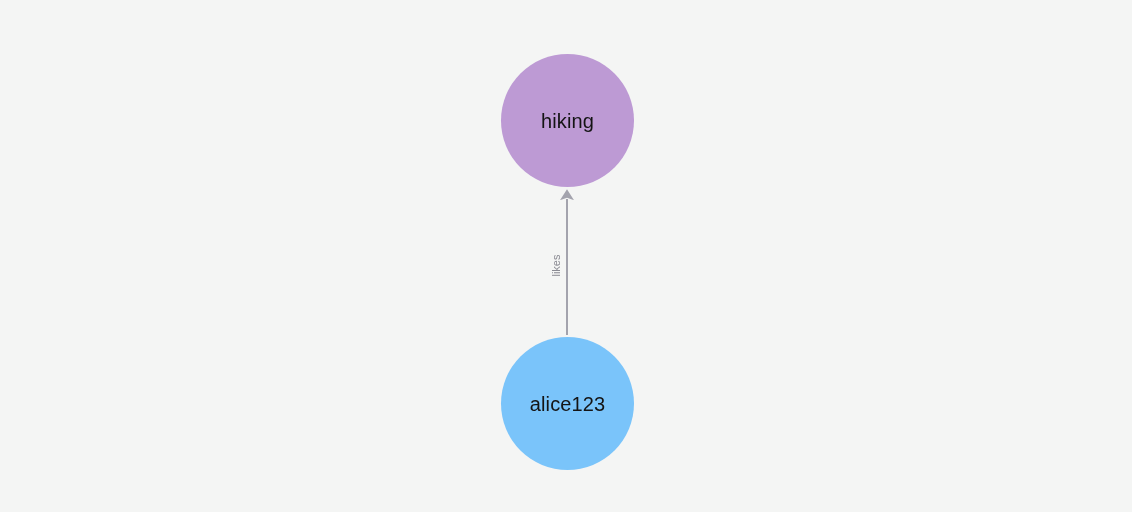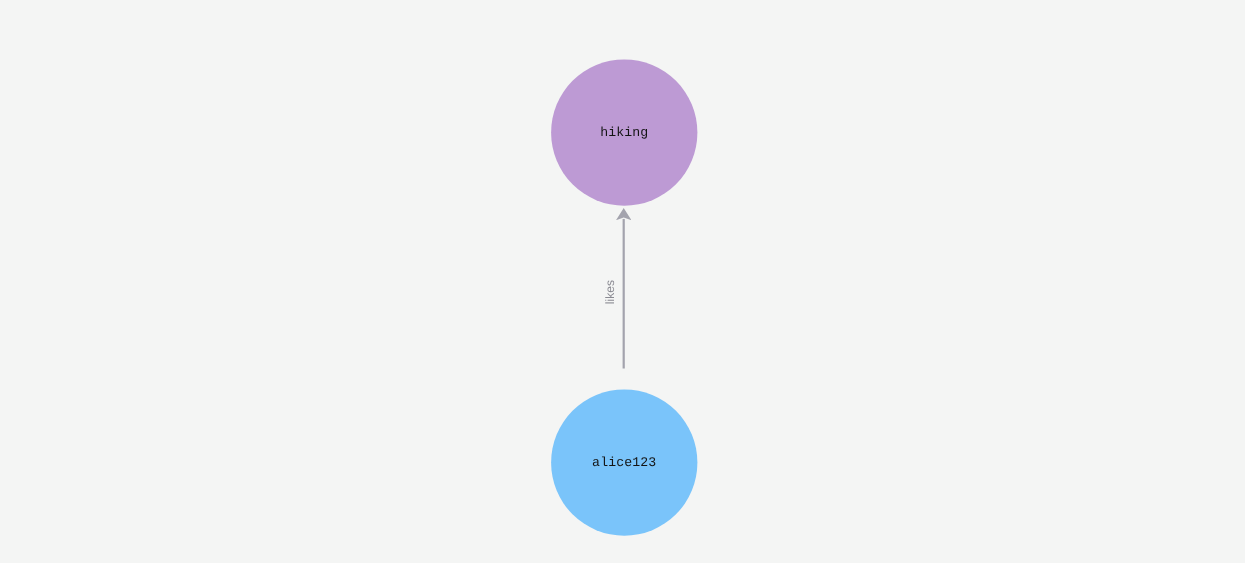--- a/index.html
+++ b/index.html
@@ -29,38 +29,38 @@
     display: block;
   }
   .node-group {
     position: absolute;
     display: flex;
     align-items: center;
     justify-content: center;
     border-radius: 50%;
   }
   .node-label {
-    font-family: Liberation Mono, monospace;
-    font-size: 12px;
+    font-family: Liberation Sans, sans-serif;
+    font-size: 20px;
     color: #141414;
     line-height: 1;
     letter-spacing: 0.1px;
     white-space: nowrap;
     user-select: none;
   }
   #node-hiking {
     left: 501px;
     top: 54px;
     width: 133px;
     height: 133px;
     background: #bd9ad4;
   }
   #node-alice123 {
     left: 501px;
-    top: 354px;
+    top: 337px;
     width: 133px;
     height: 133px;
     background: #7ac4fa;
   }
   .edge-label {
     position: absolute;
     font-family: "Liberation Sans", sans-serif;
     font-size: 11px;
     color: #8a8a92;
     line-height: 1;

